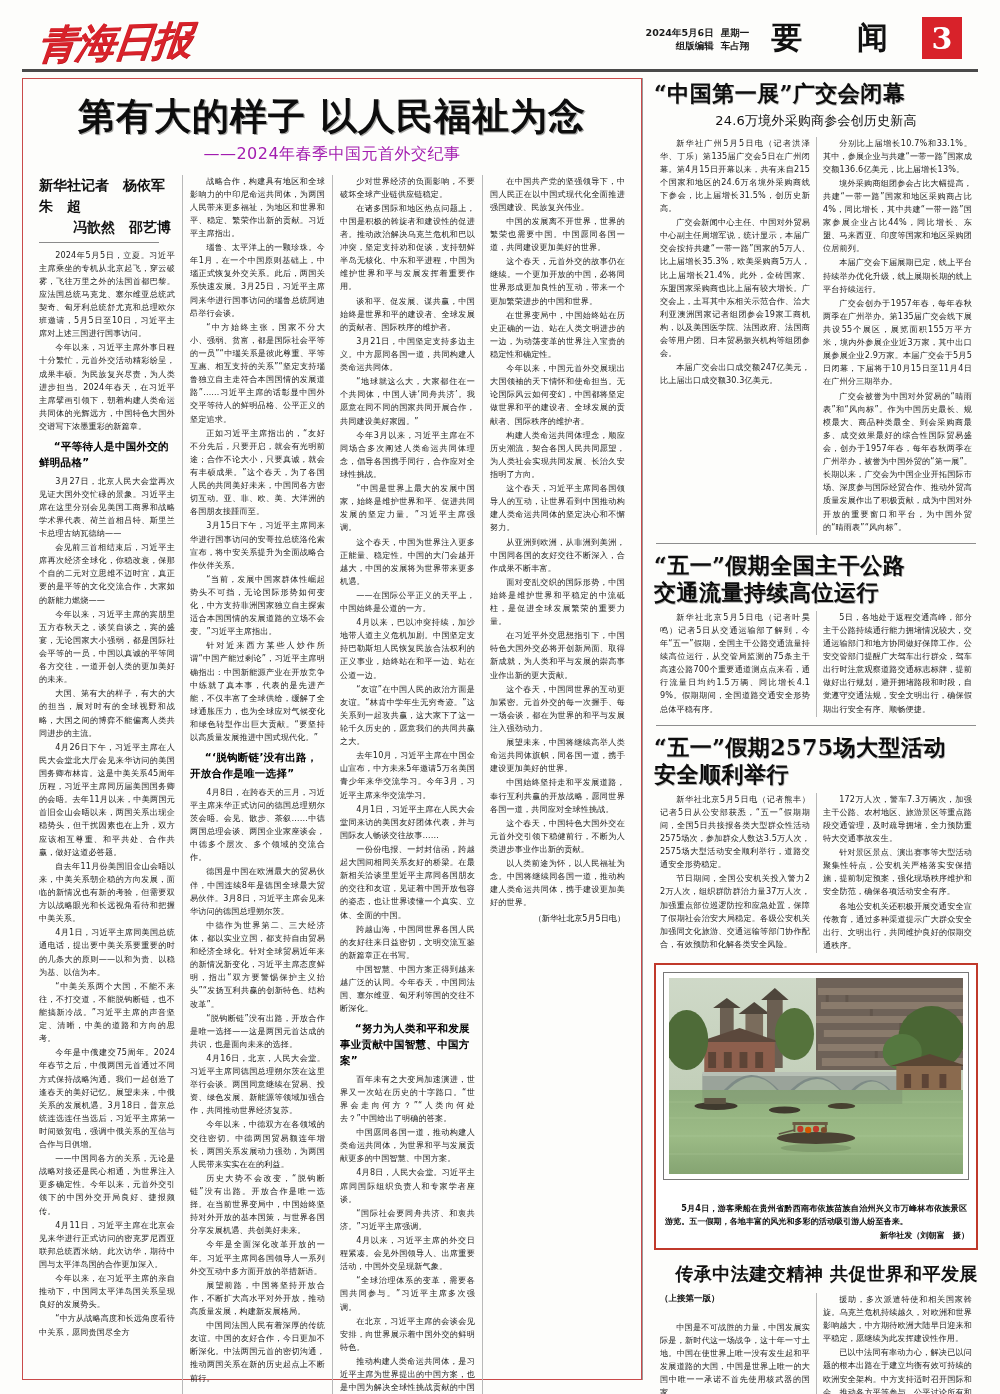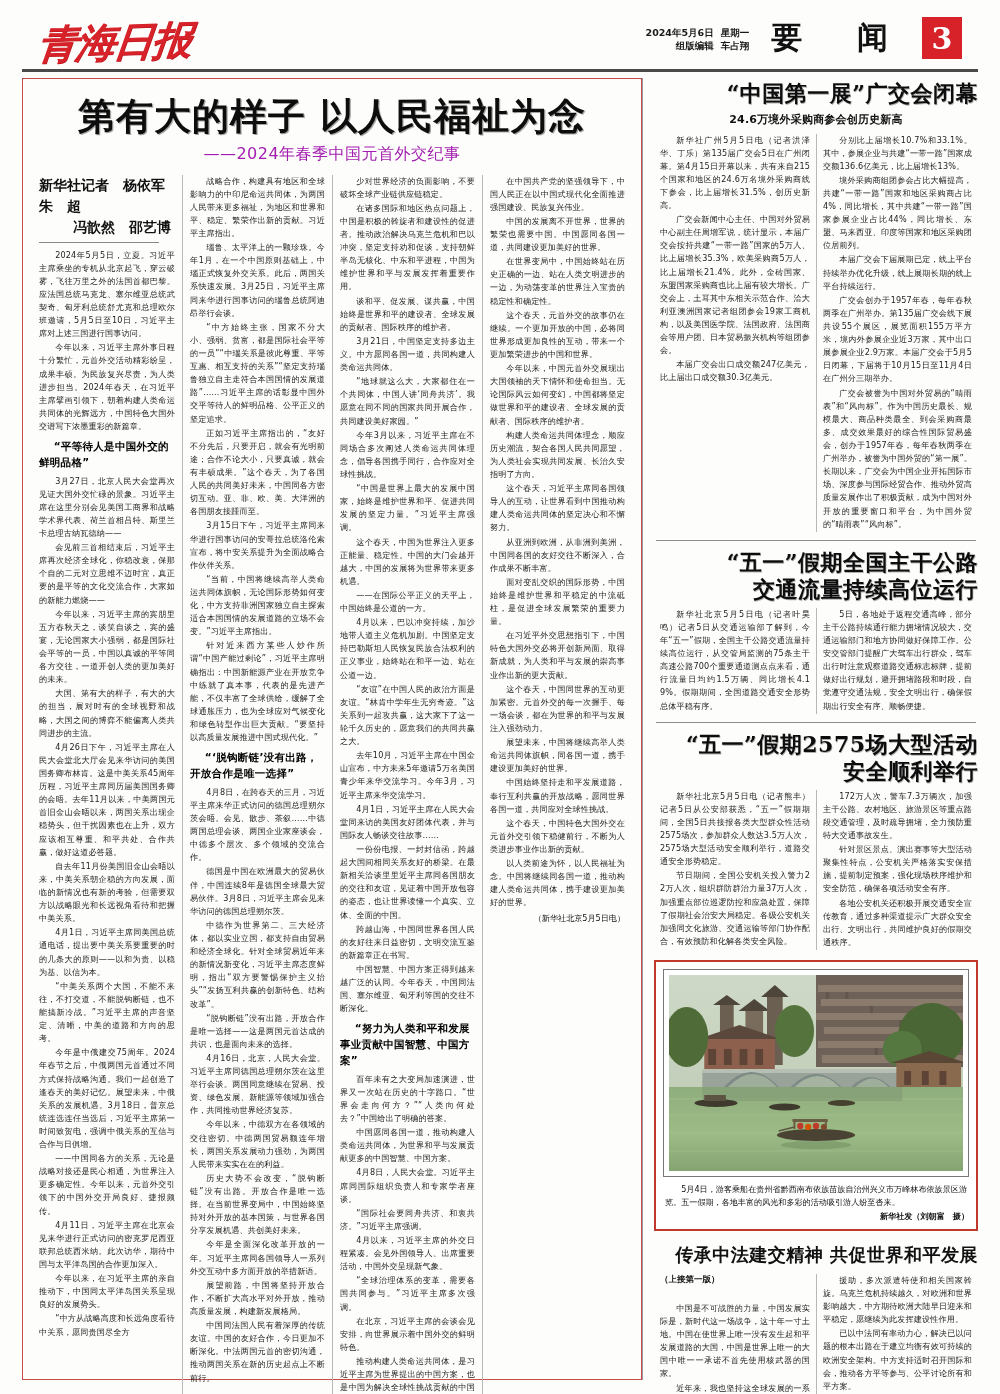--- a/index.html
+++ b/index.html
@@ -126,47 +126,47 @@
     text-indent:1.4em;margin:6px 0 4px 0;color:#000;
     letter-spacing:0.3px;word-break:break-all;
   }
   .endmark{
     font-size:8.1px;text-align:right;font-weight:normal;margin-top:3px;
   }
 
   
   .r-headline{
     font-family:"DejaVu Serif","Liberation Serif",serif;
-    font-weight:bold;font-size:22px;text-align:right;
+    font-weight:bold;font-size:22px;text-align:left;
     line-height:1.25;color:#0d0d0d;letter-spacing:0.5px;
     margin:2px 0 4px 0;
     text-shadow:0.7px 0.7px 0 rgba(0,0,0,0.3);
   }
   .r-subheadline{
-    text-align:center;font-size:11px;font-weight:bold;
+    text-align:center;font-size:13px;font-weight:normal;
     margin:2px 0 7px 0;letter-spacing:0.2px;
   }
   .r-cols{display:flex;}
   .r-col{width:50%;box-sizing:border-box;padding:0 6px;}
   .r-col + .r-col{border-left:1px solid #b8b8b8;}
   .hr-thin{height:1px;background:#8d8d8d;margin:8px 2px;}
 
   
   .photo-box{
     border:2px solid #c0392b;
     padding:7px;margin:10px 0 0 0;
     background:#fff;
   }
   .photo-inner{border:1px solid #777;padding:5px;}
   .photo{
     width:100%;height:196px;display:block;
   }
   .photo-caption{
     font-size:8.1px;line-height:1.6;text-align:justify;text-indent:2em;
-    margin:6px 2px 0 2px;font-weight:normal;word-break:break-all;
+    margin:22px 2px 0 2px;font-weight:bold;word-break:break-all;
   }
   .photo-credit{font-size:8.1px;text-align:right;margin-top:2px;font-weight:bold;}
 
   .bottom-headline{
     font-family:"DejaVu Serif","Liberation Serif",serif;
     font-weight:bold;font-size:18px;text-align:right;
     margin:12px 0 7px 0;letter-spacing:0.5px;
   }
   .cont-note{font-size:8.5px;font-weight:bold;margin-bottom:16px;}
 </style>
@@ -226,21 +226,21 @@
               <p class="para">“中方从战略高度和长远角度看待中关系，愿同贵国尽全方</p>
             </div>
         </div>
         <div class="col c4">
           <div>
               <p class="para">战略合作，构建具有地区和全球影响力的中印尼命运共同体，为两国人民带来更多福祉，为地区和世界和平、稳定、繁荣作出新的贡献。习近平主席指出。</p>
               <p class="para">瑙鲁、太平洋上的一颗珍珠。今年1月，在一个中国原则基础上，中瑙正式恢复外交关系。此后，两国关系快速发展。3月25日，习近平主席同来华进行国事访问的瑙鲁总统阿迪昂举行会谈。</p>
               <p class="para">“中方始终主张，国家不分大小、强弱、贫富，都是国际社会平等的一员”“中瑙关系是彼此尊重、平等互惠、相互支持的关系”“坚定支持瑙鲁独立自主走符合本国国情的发展道路”……习近平主席的话彰显中国外交平等待人的鲜明品格、公平正义的坚定追求。</p>
               <p class="para">正如习近平主席指出的，“友好不分先后，只要开启，就会有光明前途；合作不论大小，只要真诚，就会有丰硕成果。”这个春天，为了各国人民的共同美好未来，中国同各方密切互动。亚、非、欧、美、大洋洲的各国朋友接踵而至。</p>
               <p class="para">3月15日下午，习近平主席同来华进行国事访问的安哥拉总统洛伦索宣布，将中安关系提升为全面战略合作伙伴关系。</p>
-              <p class="para">“当前，中国将继续高举人类命运共同体旗帜，无论国际形势如何变化，中方支持非洲国家独立自主探索适合本国国情的发展道路的立场不会变。”习近平主席指出。</p>
+              <p class="para">“当前，发展中国家群体性崛起势头不可挡，无论国际形势如何变化，中方支持非洲国家独立自主探索适合本国国情的发展道路的立场不会变。”习近平主席指出。</p>
               <p class="para">针对近来西方某些人炒作所谓“中国产能过剩论”，习近平主席明确指出：中国新能源产业在开放竞争中练就了真本事，代表的是先进产能，不仅丰富了全球供给，缓解了全球通胀压力，也为全球应对气候变化和绿色转型作出巨大贡献。“要坚持以高质量发展推进中国式现代化。”</p>
               <div class="subhead">“‘脱钩断链’没有出路，开放合作是唯一选择”</div>
               <p class="para">4月8日，在跨春天的三月，习近平主席来华正式访问的德国总理朔尔茨会晤。会见、散步、茶叙……中德两国总理会谈、两国企业家座谈会，中德多个层次、多个领域的交流合作。</p>
               <p class="para">德国是中国在欧洲最大的贸易伙伴，中国连续8年是德国全球最大贸易伙伴。3月8日，习近平主席会见来华访问的德国总理朔尔茨。</p>
               <p class="para">中德作为世界第二、三大经济体，都以实业立国，都支持自由贸易和经济全球化。针对全球贸易近年来的新情况新变化，习近平主席态度鲜明，指出“双方要警惕保护主义抬头”“发扬互利共赢的创新特色、结构改革”。</p>
               <p class="para">“脱钩断链”没有出路，开放合作是唯一选择——这是两国元首达成的共识，也是面向未来的选择。</p>
               <p class="para">4月16日，北京，人民大会堂。习近平主席同德国总理朔尔茨在这里举行会谈。两国同意继续在贸易、投资、绿色发展、新能源等领域加强合作，共同推动世界经济复苏。</p>
               <p class="para">今年以来，中德双方在各领域的交往密切。中德两国贸易额连年增长，两国关系发展动力强劲，为两国人民带来实实在在的利益。</p>
               <p class="para">历史大势不会改变，“脱钩断链”没有出路。开放合作是唯一选择。在当前世界变局中，中国始终坚持对外开放的基本国策，与世界各国分享发展机遇、共创美好未来。</p>
               <p class="para">今年是全面深化改革开放的一年。习近平主席同各国领导人一系列外交互动中多方面开放的举措新语。</p>
@@ -274,22 +274,22 @@
               <p class="para">4月以来，习近平主席的外交日程紧凑。会见外国领导人、出席重要活动，中国外交呈现新气象。</p>
               <p class="para">“全球治理体系的变革，需要各国共同参与。”习近平主席多次强调。</p>
               <p class="para">在北京，习近平主席的会谈会见安排，向世界展示着中国外交的鲜明特色。</p>
               <p class="para">推动构建人类命运共同体，是习近平主席为世界提出的中国方案，也是中国为解决全球性挑战贡献的中国智慧。</p>
             </div>
         </div>
         <div class="col c4">
           <div>
               <p class="para">在中国共产党的坚强领导下，中国人民正在以中国式现代化全面推进强国建设、民族复兴伟业。</p>
               <p class="para">中国的发展离不开世界，世界的繁荣也需要中国。中国愿同各国一道，共同建设更加美好的世界。</p>
+              <p class="para">这个春天，元首外交的故事仍在继续。一个更加开放的中国，必将同世界形成更加良性的互动，带来一个更加繁荣进步的中国和世界。</p>
               <p class="para">在世界变局中，中国始终站在历史正确的一边、站在人类文明进步的一边，为动荡变革的世界注入宝贵的稳定性和确定性。</p>
-              <p class="para">这个春天，元首外交的故事仍在继续。一个更加开放的中国，必将同世界形成更加良性的互动，带来一个更加繁荣进步的中国和世界。</p>
               <p class="para">今年以来，中国元首外交展现出大国领袖的天下情怀和使命担当。无论国际风云如何变幻，中国都将坚定做世界和平的建设者、全球发展的贡献者、国际秩序的维护者。</p>
               <p class="para">构建人类命运共同体理念，顺应历史潮流，契合各国人民共同愿望，为人类社会实现共同发展、长治久安指明了方向。</p>
               <p class="para">这个春天，习近平主席同各国领导人的互动，让世界看到中国推动构建人类命运共同体的坚定决心和不懈努力。</p>
               <p class="para">从亚洲到欧洲，从非洲到美洲，中国同各国的友好交往不断深入，合作成果不断丰富。</p>
               <p class="para">面对变乱交织的国际形势，中国始终是维护世界和平稳定的中流砥柱，是促进全球发展繁荣的重要力量。</p>
               <p class="para">在习近平外交思想指引下，中国特色大国外交必将开创新局面、取得新成就，为人类和平与发展的崇高事业作出新的更大贡献。</p>
               <p class="para">这个春天，中国同世界的互动更加紧密。元首外交的每一次握手、每一场会谈，都在为世界的和平与发展注入强劲动力。</p>
               <p class="para">展望未来，中国将继续高举人类命运共同体旗帜，同各国一道，携手建设更加美好的世界。</p>
               <p class="para">中国始终坚持走和平发展道路，奉行互利共赢的开放战略，愿同世界各国一道，共同应对全球性挑战。</p>
               <p class="para">这个春天，中国特色大国外交在元首外交引领下稳健前行，不断为人类进步事业作出新的贡献。</p>

